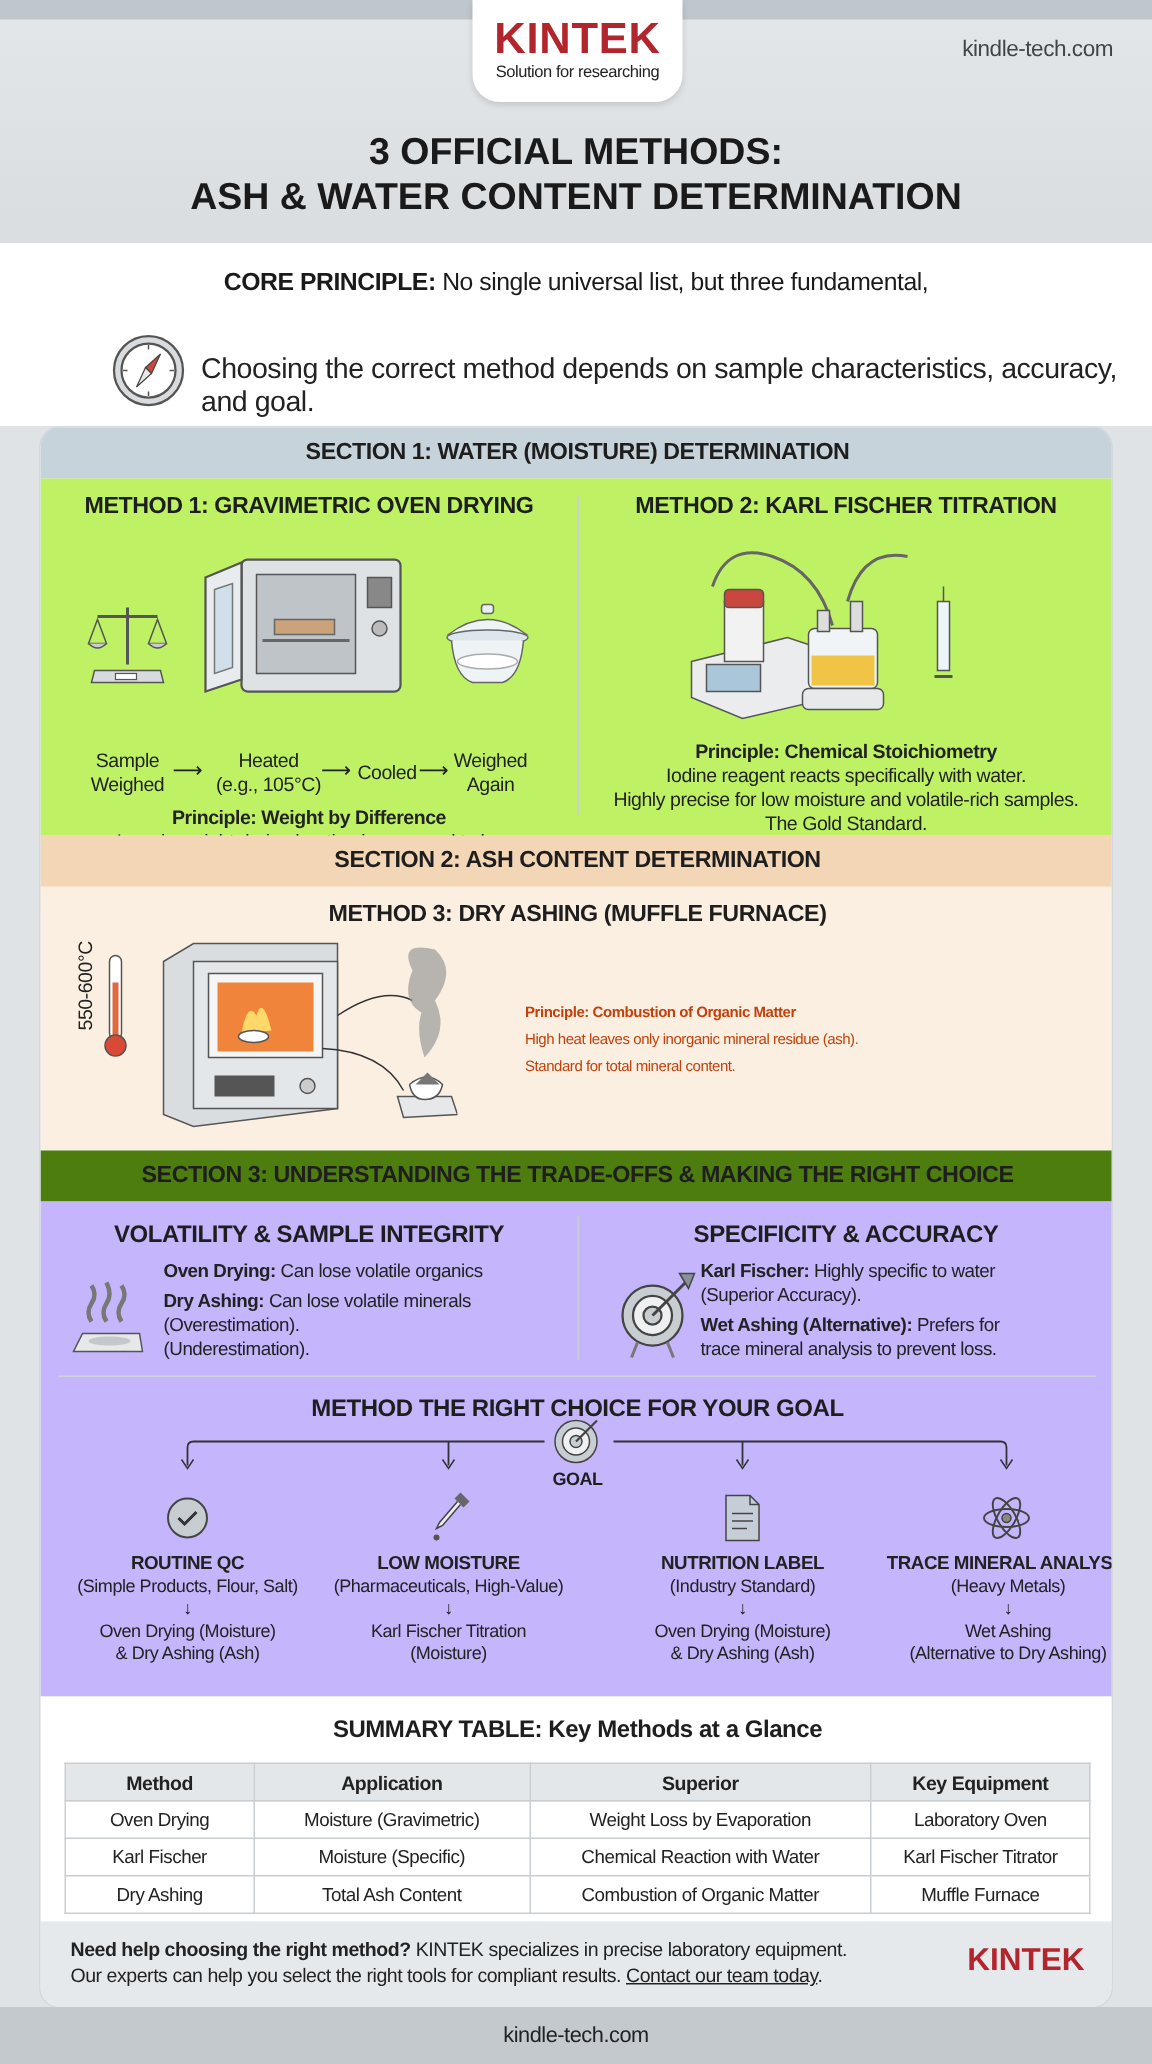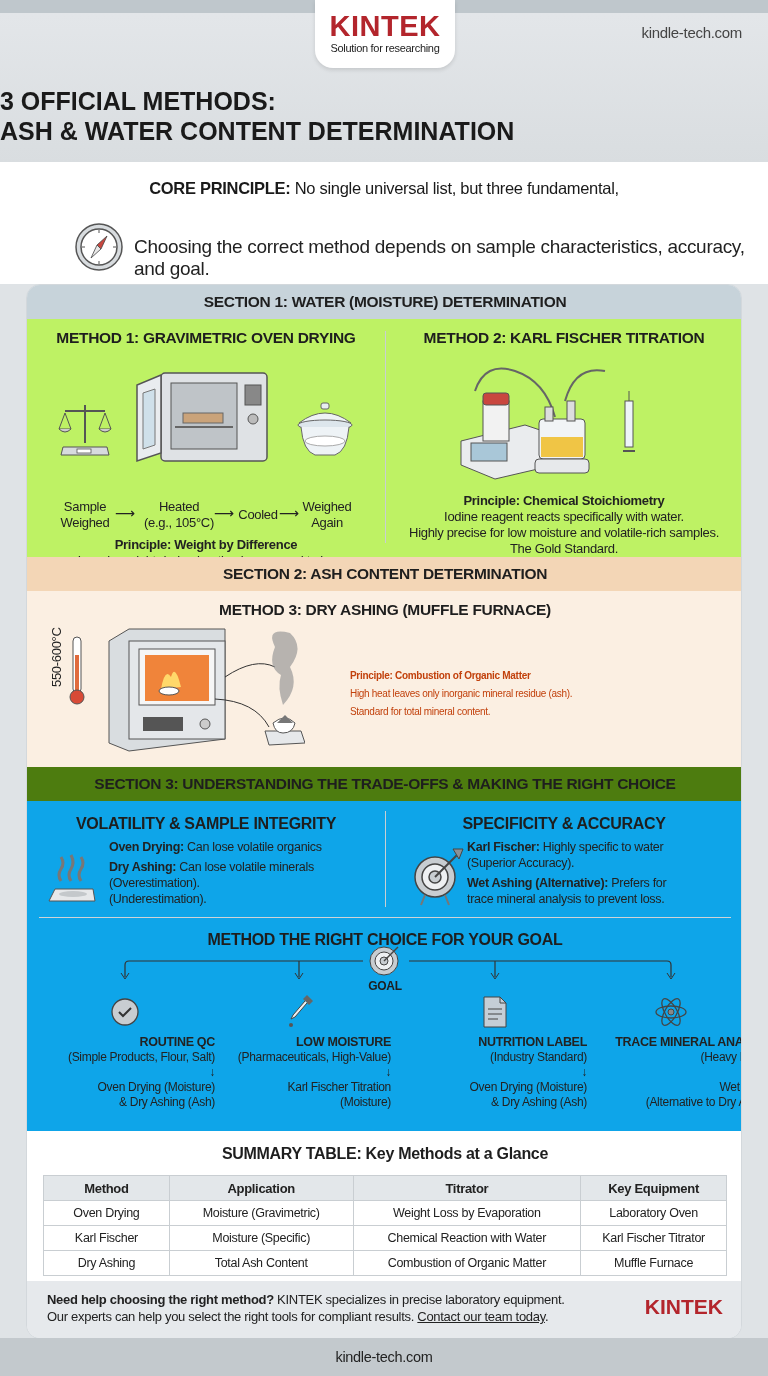--- a/index.html
+++ b/index.html
@@ -5,46 +5,46 @@
 *{box-sizing:border-box;margin:0;padding:0}
 html,body{width:768px;height:1376px;overflow:hidden}
 body{background:#dfe3e6;font-family:"Liberation Sans",sans-serif;color:#1e1e1e;position:relative}
 .cond{font-family:"Liberation Sans",sans-serif;letter-spacing:-0.3px}
 .hdr{position:absolute;left:0;top:0;width:768px;height:162px;background:linear-gradient(#e4e7ea,#d9dde0)}
 .hdr .strip{position:absolute;left:0;top:0;width:768px;height:13px;background:#bfc7cc}
 .logo-tab{position:absolute;left:315px;top:0;width:140px;height:68px;background:#fff;border-radius:0 0 18px 18px;box-shadow:0 2px 4px rgba(0,0,0,.12);text-align:center}
 .logo-word{font-weight:bold;font-size:29px;color:#b3252c;letter-spacing:0.5px;margin-top:12px;line-height:28px}
 .logo-sub{font-size:11px;color:#222;margin-top:2px}
 .site-top{position:absolute;right:26px;top:24px;font-size:15px;color:#444}
-.title{position:absolute;left:0;top:86px;width:768px;font-weight:bold;font-size:25px;line-height:30px;color:#1a1a1a}
+.title{position:absolute;left:0;top:86px;width:768px;text-align:center;font-weight:bold;font-size:25px;line-height:30px;color:#1a1a1a}
 .intro{position:absolute;left:0;top:162px;width:768px;height:122px;background:#fff}
 .core{position:absolute;left:0;top:177px;width:768px;text-align:center;font-size:16.5px;line-height:22px;color:#1a1a1a}
 .core b{font-weight:bold}
 .compass{position:absolute;left:74px;top:222px;width:50px;height:50px}
 .choose{position:absolute;left:134px;top:236px;font-size:19px;color:#222}
 .card{position:absolute;left:26px;top:284px;width:716px;height:1055px;border-radius:14px;background:#eef2f5;border:1px solid #d3d8dc;overflow:hidden}
 .sec-head{position:absolute;left:0;width:716px;text-align:center;font-weight:bold;font-size:15.5px;color:#1e1e1e}
 .s1h{top:0;height:34px;line-height:34px;background:#c7d3da}
 .s1{position:absolute;left:0;top:34px;width:716px;height:238px;background:#bef264}
 .s2h{top:272px;height:50px;line-height:34px;background:#f3d6b6}
 .s2{position:absolute;left:0;top:306px;width:716px;height:176px;background:#fbefe2}
 .s3h{top:482px;height:34px;line-height:34px;background:#4d7c0f}
-.s3{position:absolute;left:0;top:516px;width:716px;height:330px;background:#0ea5e9}
+.s3{position:absolute;left:0;top:516px;width:716px;height:330px;background:#c4b5fd}
 .s4{position:absolute;left:0;top:846px;width:716px;height:150px;background:#fff}
 .s5{position:absolute;left:0;top:996px;width:716px;height:59px;background:#e6e9ec}
 .vdiv{position:absolute;width:1px;background:#c9cfd3}
 .mtitle{position:absolute;font-weight:bold;font-size:15.5px;text-align:center;color:#1e1e1e}
 .txtc{position:absolute;text-align:center;font-size:13px;line-height:16px;color:#222}
 .txtc b{font-weight:bold}
 .step{position:absolute;font-size:13px;line-height:16px;text-align:center;color:#222}
 .arrow{position:absolute;font-size:14px;color:#222}
 .tl-h{position:absolute;font-weight:bold;font-size:16px;text-align:center}
 .tl-t{position:absolute;font-size:12.5px;line-height:16px;color:#222}
 .tl-t b{font-weight:bold}
-.goal-col{position:absolute;text-align:right;font-size:12px;line-height:15px;color:#222}
+.goal-col{position:absolute;text-align:center;font-size:12px;line-height:15px;color:#222}
 .goal-col .gh{font-weight:bold;font-size:12.5px}
 table{position:absolute;left:16px;top:44px;width:684px;border-collapse:collapse;font-size:12.5px;color:#222}
 th,td{border:1px solid #c9ced2;text-align:center;height:25px}
 th{background:#e3e7ea;font-weight:bold;font-size:13px}
 .cta{position:absolute;left:20px;top:10px;font-size:13px;line-height:17px;color:#222}
 .cta b{font-weight:bold}
 .cta u{text-decoration:underline}
 .cta-logo{position:absolute;right:20px;top:14px;font-weight:bold;font-size:21px;color:#b3252c}
 .footer{position:absolute;left:0;top:1338px;width:768px;height:38px;background:#c3c9cd;text-align:center;line-height:38px;font-size:14.5px;color:#222}
 svg{display:block}
@@ -336,21 +336,21 @@
     </div>
   </div>
 
   <div class="s4">
     <div class="tl-h cond" style="left:0;top:14px;width:716px">SUMMARY TABLE: Key Methods at a Glance</div>
     <table class="cond">
       <tbody>
           <tr>
         <th style="width:126px">Method</th>
         <th style="width:184px">Application</th>
-        <th style="width:228px">Titrator</th>
+        <th style="width:228px">Superior</th>
         <th style="width:146px">Key Equipment</th>
       </tr>
       <tr>
         <td>Oven Drying</td>
             <td>Moisture (Gravimetric)</td>
             <td>Weight Loss by Evaporation</td>
             <td>Laboratory Oven</td>
       </tr>
       <tr>
         <td>Karl Fischer</td>

